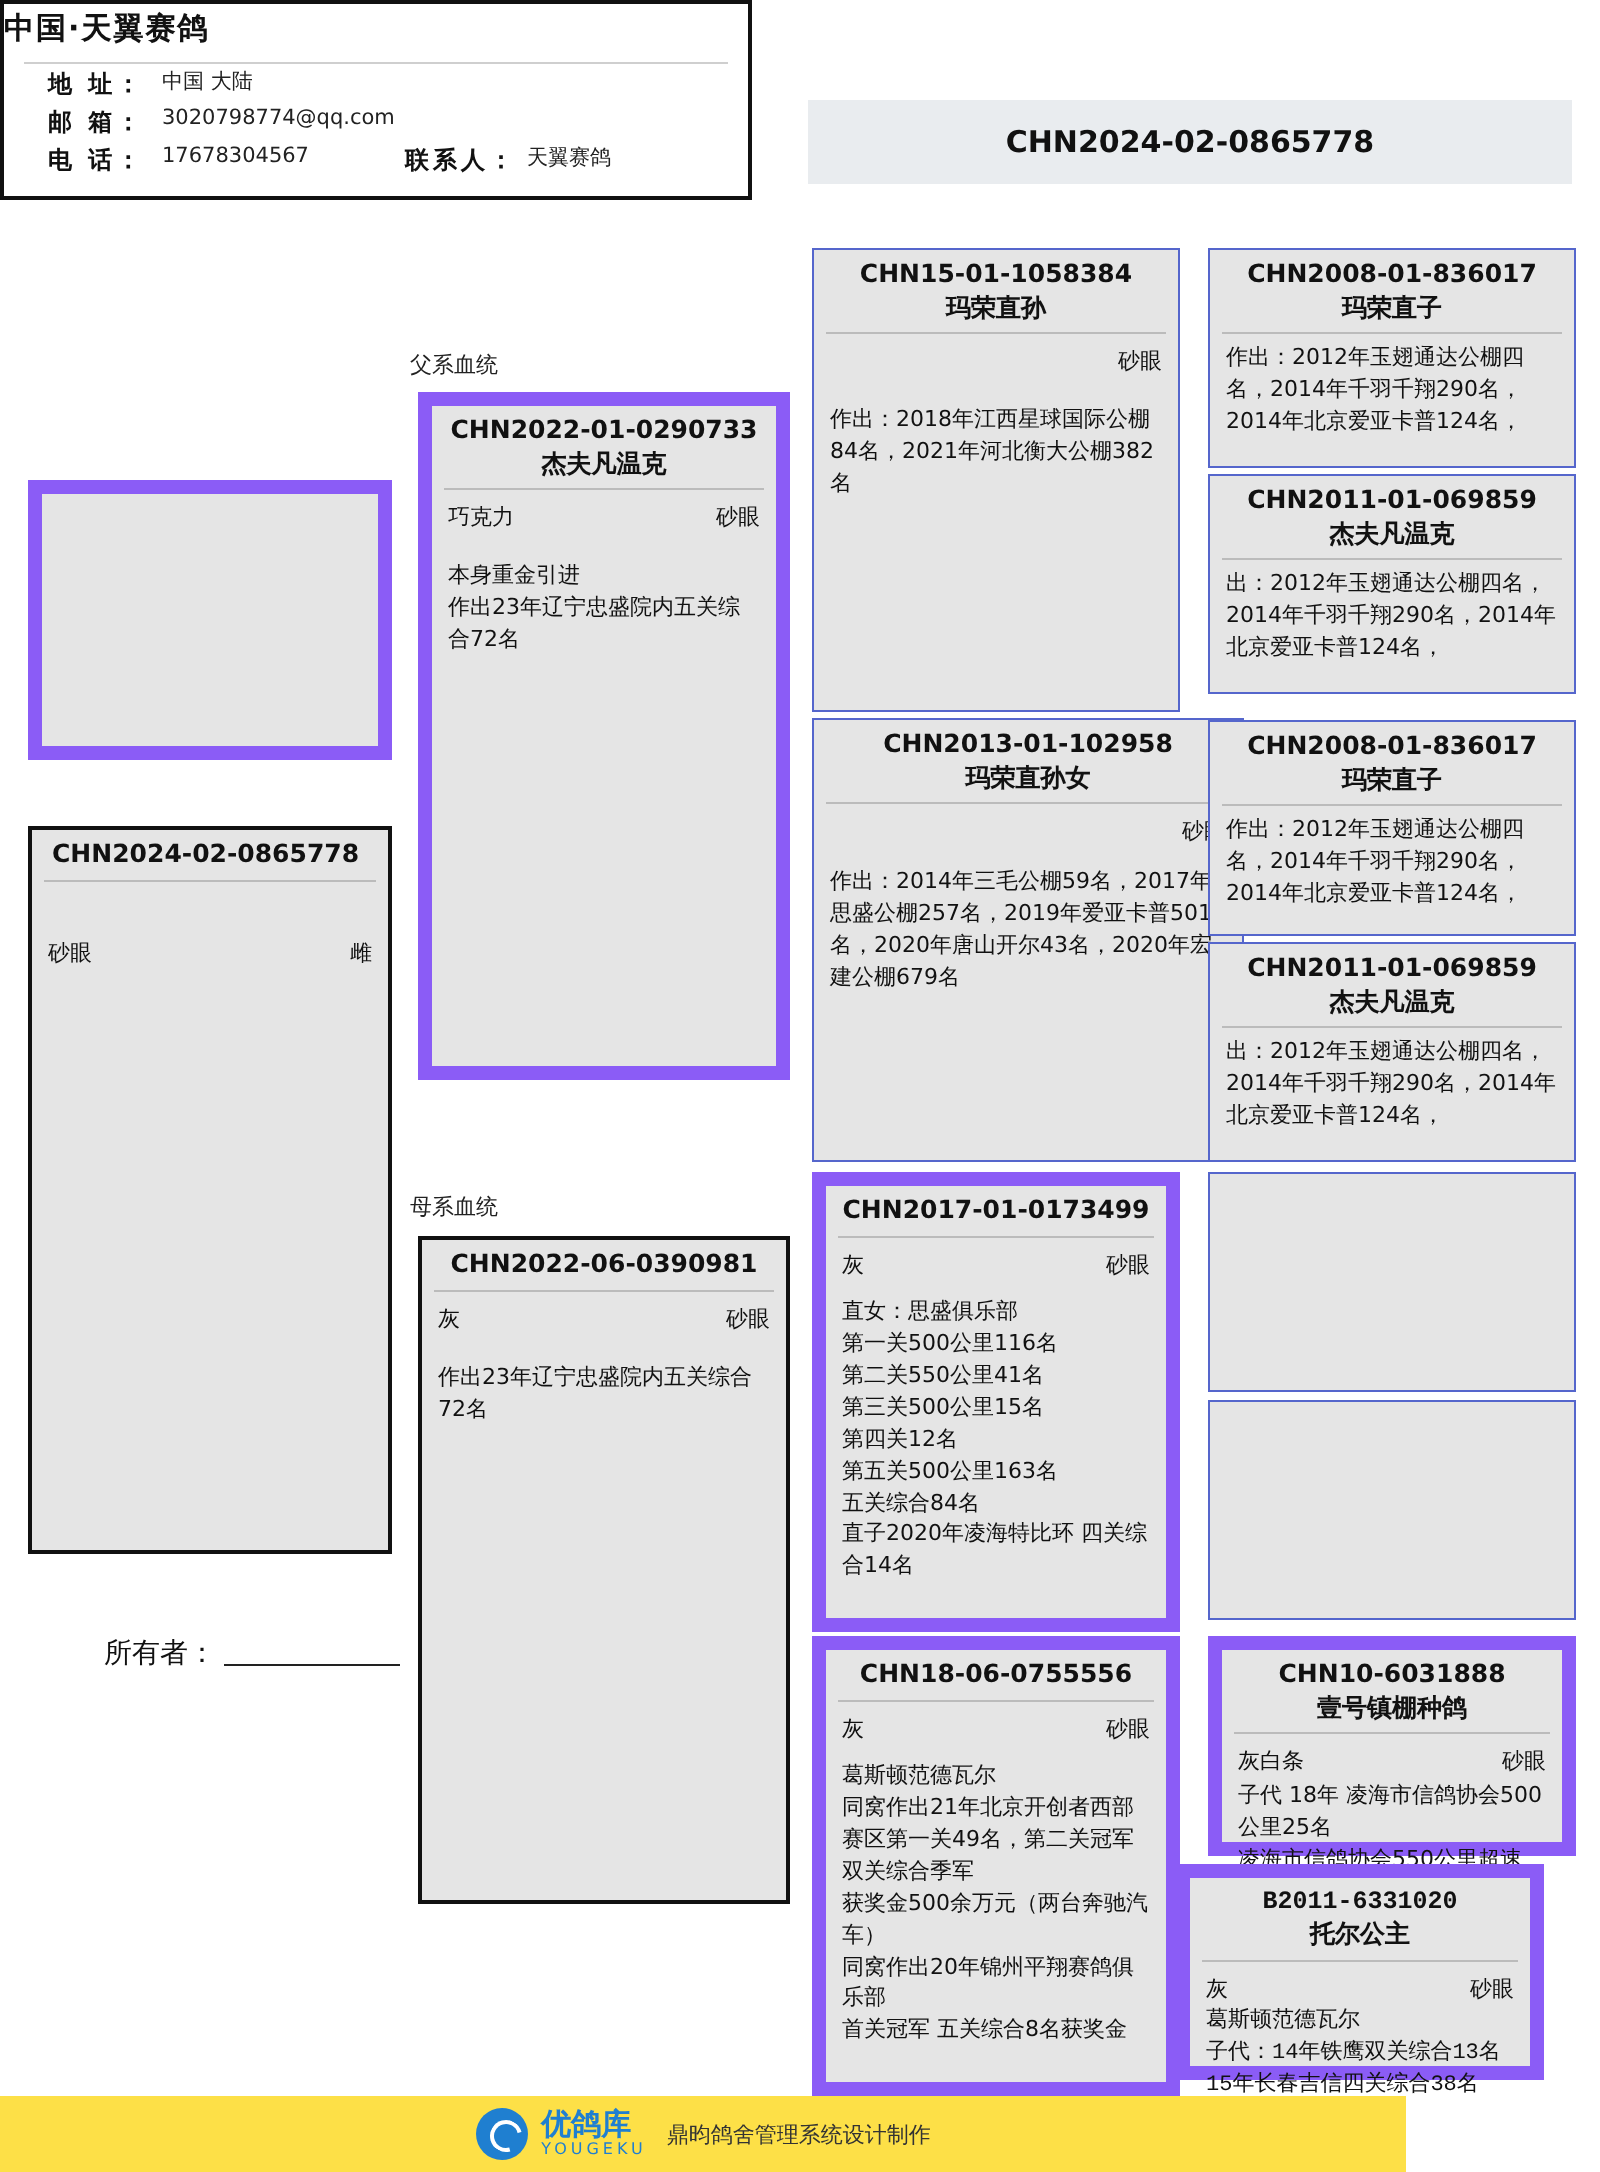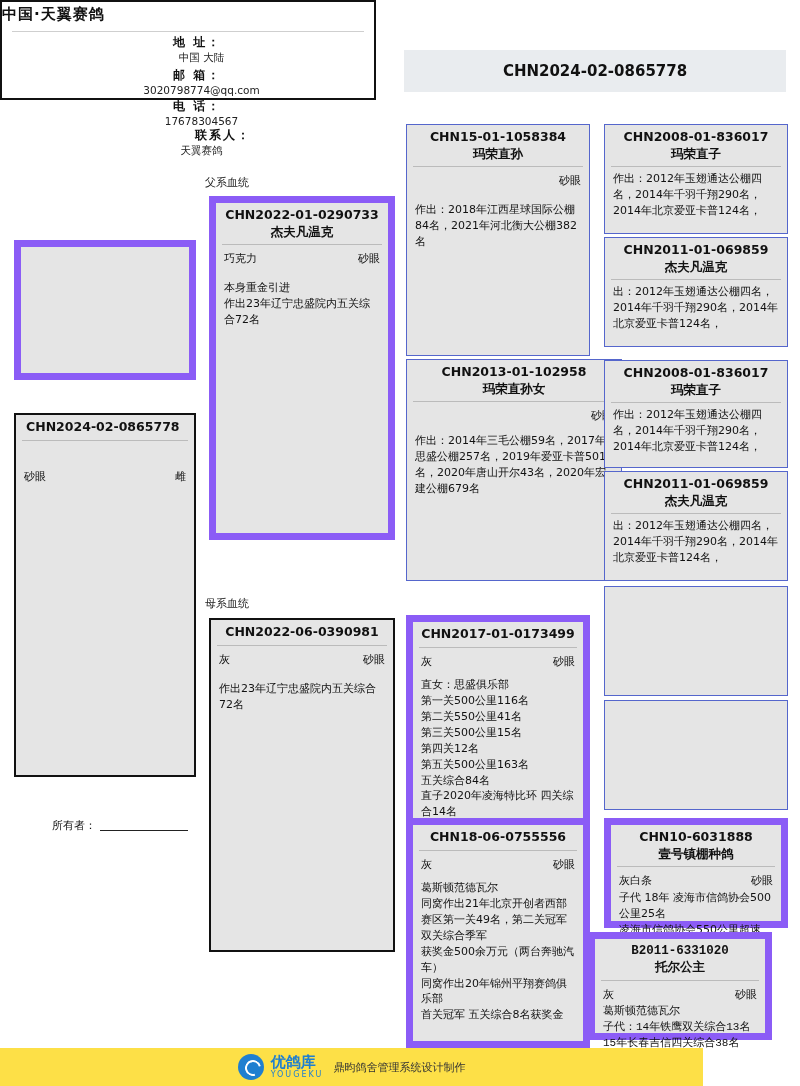--- a/index.html
+++ b/index.html
@@ -23,36 +23,36 @@
 
   
   .b-blue{border:1px solid #5566cc;}
   .b-pink{border:7px solid #8b5cf6;}
   .b-black{border:2px solid #111;}
 
   
   #loft-card{left:14px;top:22px;width:372px;height:96px;border:2px solid #111;background:#fff;}
   #loft-title{font-weight:bold;font-size:15px;text-align:left;padding-top:3px;letter-spacing:1px;}
   #loft-rule{height:1px;background:#cfcfcf;margin:7px 10px 0 10px;}
-  .loft-line{display:flex;align-items:center;padding:2px 0 0 22px;font-size:11px;flex-direction:column;}
+  .loft-line{display:flex;align-items:flex-start;padding:2px 0 0 22px;font-size:11px;}
   .loft-lab{font-weight:bold;font-size:12px;letter-spacing:2px;width:52px;}
   .loft-val{font-size:10.5px;color:#222;margin-left:5px;}
   .loft-lab2{font-weight:bold;font-size:12px;letter-spacing:2px;margin-left:48px;}
 
   
   #ring-bar{position:absolute;left:404px;top:50px;width:382px;height:42px;background:#e9ecef;
             display:flex;align-items:center;justify-content:center;font-weight:bold;font-size:15px;}
 
   
   .gen-label{position:absolute;font-size:11px;color:#222;}
   #lab-sire{left:205px;top:175px;}
   #lab-dam{left:205px;top:596px;}
 
   
-  #owner{position:absolute;left:52px;top:818px;font-size:11px;}
+  #owner{position:absolute;left:52px;top:818px;font-size:14px;}
   #owner .line{display:inline-block;width:88px;border-bottom:1px solid #222;margin-left:4px;vertical-align:-2px;}
 
   
   #footer{position:absolute;left:0;bottom:0;width:703px;height:38px;background:#fde047;
           display:flex;align-items:center;justify-content:center;}
   #footer .logo{width:26px;height:26px;border-radius:50%;background:#1f7fd0;position:relative;margin-right:7px;}
   #footer .logo:after{content:"";position:absolute;left:7px;top:6px;width:12px;height:12px;
           border:2px solid #fff;border-radius:50%;border-right-color:transparent;transform:rotate(30deg);}
   #footer .brand{font-weight:bold;color:#1f7fd0;font-size:15px;line-height:1.05;}
   #footer .brand small{display:block;font-size:8px;letter-spacing:2px;font-weight:normal;}
@@ -140,21 +140,21 @@
     <div class="hd">CHN2013-01-102958</div>
     <div class="sub">玛荣直孙女</div>
     <div class="sep"></div>
     <div class="row">
       <span></span>
       <span>砂眼</span>
     </div>
     <div class="body" style="padding-top:10px;">作出：2014年三毛公棚59名，2017年思盛公棚257名，2019年爱亚卡普501名，2020年唐山开尔43名，2020年宏建公棚679名</div>
   </div>
 
-  <div class="card b-pink" style="left:406px;top:586px;width:184px;height:230px;margin-top:29px;">
+  <div class="card b-pink" style="left:406px;top:586px;width:184px;height:230px;">
     <div class="hd">CHN2017-01-0173499</div>
     <div class="sub"></div>
     <div class="sep"></div>
     <div class="row">
       <span>灰</span>
       <span>砂眼</span>
     </div>
     <div class="body" style="padding-top:8px;">直女：思盛俱乐部
 第一关500公里116名
 第二关550公里41名

